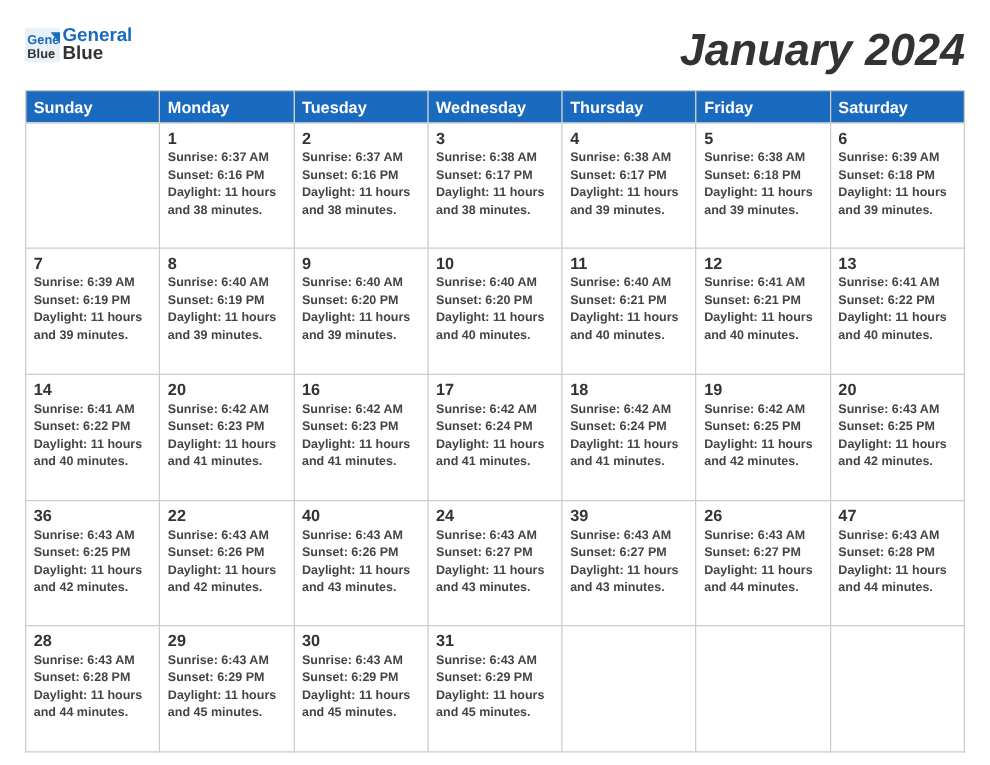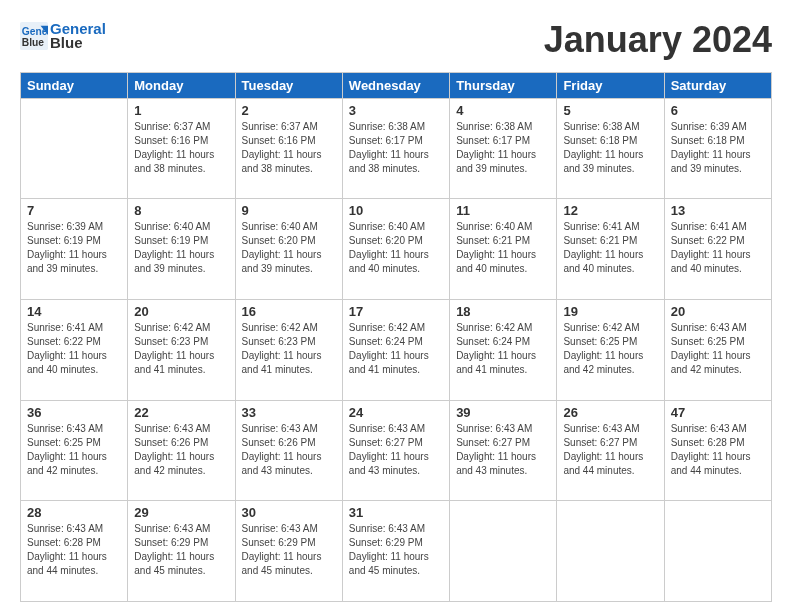--- a/index.html
+++ b/index.html
@@ -27,20 +27,21 @@
       display: flex;
       align-items: center;
     }
     .logo-icon {
       width: 28px;
       height: 28px;
       margin-right: 2px;
     }
     .title-area {
       text-align: left;
+      font-style: italic;
     }
     .month-title {
       font-size: 36px;
       font-weight: bold;
       color: #333;
       line-height: 1.1;
     }
     .location {
       font-size: 15px;
       color: #555;
@@ -72,20 +73,21 @@
       font-size: 13px;
       font-weight: bold;
       color: #333;
       display: block;
       margin-bottom: 2px;
     }
     .day-info {
       font-size: 10px;
       color: #444;
       line-height: 1.4;
+      font-weight: bold;
     }
     .empty-cell {
       background: #fff;
     }
   </style>
 </head>
 <body>
 
 <div class="page">
   <div class="header">
@@ -208,21 +210,21 @@
         <tr>
           <td>
             <span class="day-number">36</span>
             <div class="day-info"><span>Sunrise: 6:43 AM</span><br><span>Sunset: 6:25 PM</span><br><span>Daylight: 11 hours</span><br><span>and 42 minutes.</span></div>
           </td>
           <td>
             <span class="day-number">22</span>
             <div class="day-info"><span>Sunrise: 6:43 AM</span><br><span>Sunset: 6:26 PM</span><br><span>Daylight: 11 hours</span><br><span>and 42 minutes.</span></div>
           </td>
           <td>
-            <span class="day-number">33</span>
+            <span class="day-number">40</span>
             <div class="day-info"><span>Sunrise: 6:43 AM</span><br><span>Sunset: 6:26 PM</span><br><span>Daylight: 11 hours</span><br><span>and 43 minutes.</span></div>
           </td>
           <td>
             <span class="day-number">24</span>
             <div class="day-info"><span>Sunrise: 6:43 AM</span><br><span>Sunset: 6:27 PM</span><br><span>Daylight: 11 hours</span><br><span>and 43 minutes.</span></div>
           </td>
           <td>
             <span class="day-number">39</span>
             <div class="day-info"><span>Sunrise: 6:43 AM</span><br><span>Sunset: 6:27 PM</span><br><span>Daylight: 11 hours</span><br><span>and 43 minutes.</span></div>
           </td>

